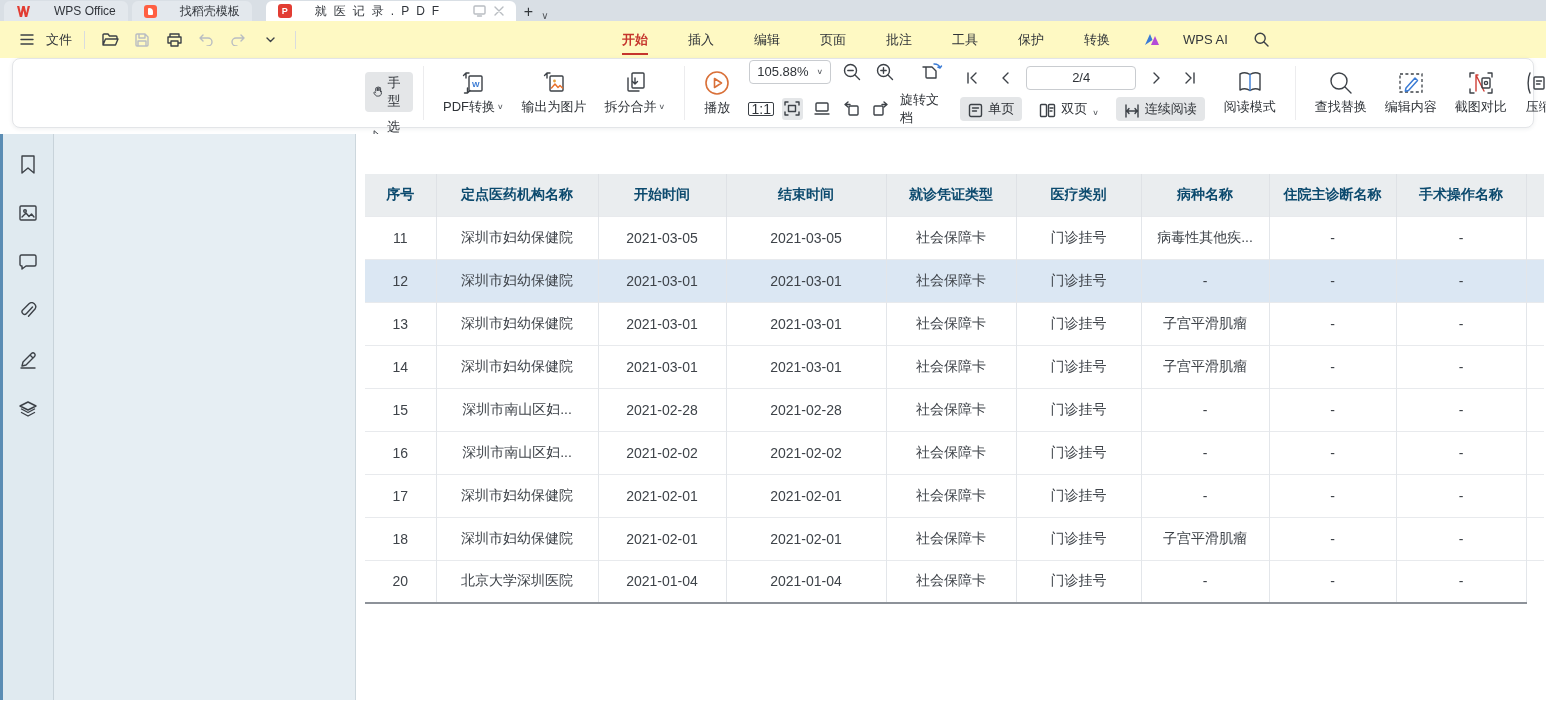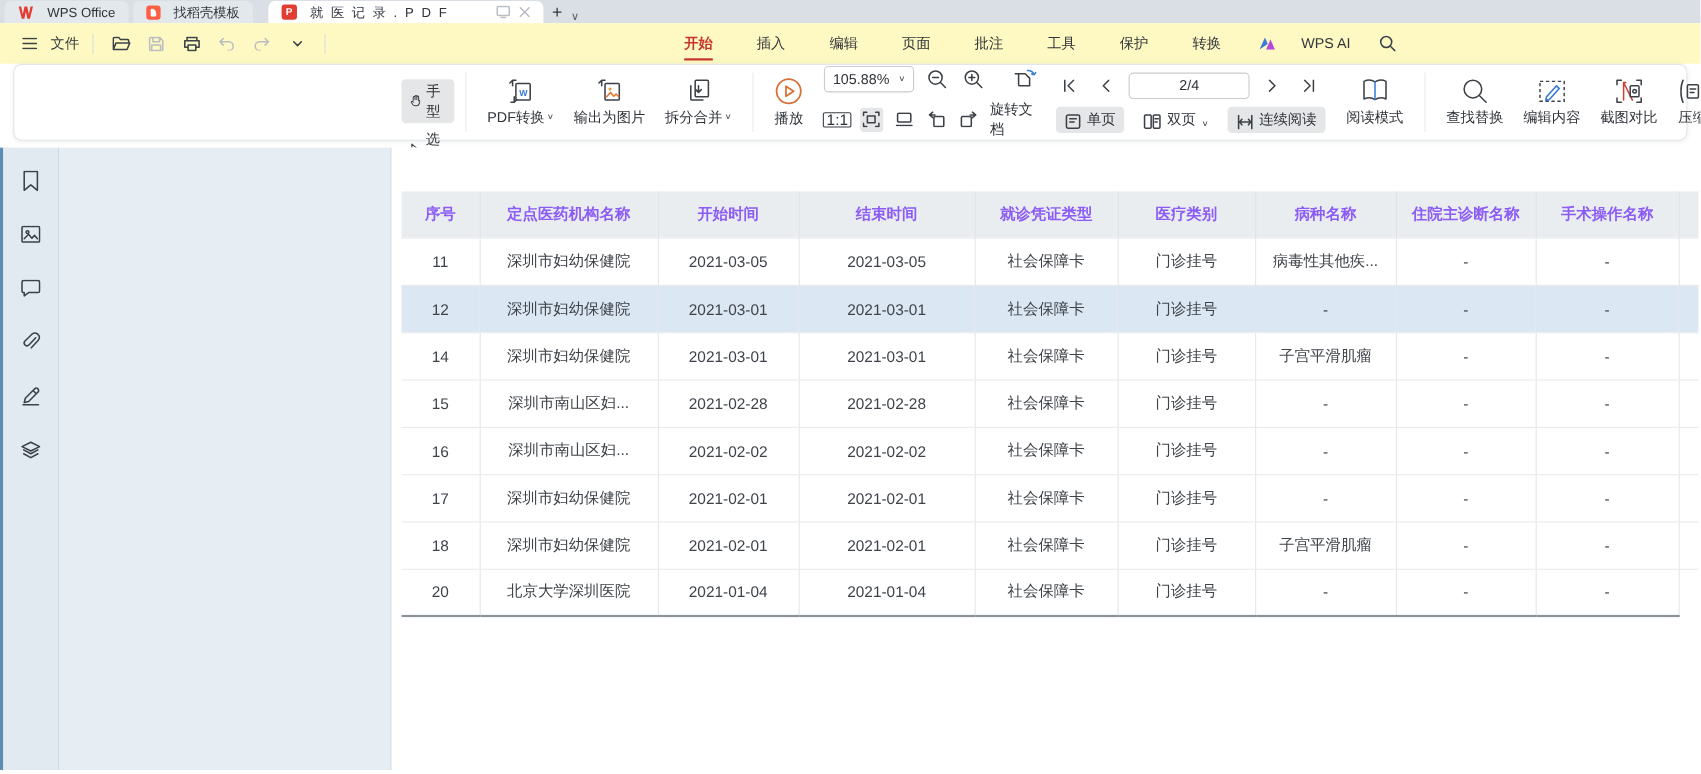--- a/index.html
+++ b/index.html
@@ -2,21 +2,21 @@
 <html><head>
 <meta charset="utf-8">
 <style>
   * { margin:0; padding:0; box-sizing:border-box; }
   html,body { width:1546px; height:704px; overflow:hidden;
     font-family:"Liberation Sans","DejaVu Sans",sans-serif; background:#fff; }
   svg { display:block; }
 
   
   .tabbar { height:21px; background:#d9dfe5; display:flex; align-items:flex-end; }
-  .tab { height:20px; display:flex; align-items:center; gap:12px; padding:0 12px;
+  .tab { height:20px; display:flex; align-items:center; gap:23px; padding:0 12px;
     font-size:12px; color:#30343a; border-radius:6px 6px 0 0; }
   .tab.inactive { background:#e3e8ed; margin-left:4px; }
   .tab.active { background:#ffffff; margin-left:14px; width:250px; }
   .tab.active .doclabel { letter-spacing:7px; }
   .wlogo { width:15px; height:13px; }
   .docer-ic { width:13px; height:13px; border-radius:3px; background:#ff5f42; position:relative; }
   .docer-ic::after { content:""; position:absolute; left:4px; top:3px; width:5px; height:7px;
     background:#fff; border-radius:1px 4px 1px 1px; }
   .pdf-ic { width:14px; height:14px; border-radius:3px; background:#e23d33; color:#fff;
     font-size:9px; font-weight:bold; display:flex; align-items:center; justify-content:center; }
@@ -67,21 +67,21 @@
   .bluestrip { width:3px; background:#5b8db4; flex:none; }
   .sidebar { width:51px; background:#e0eaf0; border-right:1px solid #c8d3da; flex:none;
     display:flex; flex-direction:column; align-items:center; padding-top:18px; gap:25px; }
   .sbico { width:24px; height:24px; display:flex; align-items:center; justify-content:center; }
   .navpanel { width:302px; background:#e6eef3; border-right:1px solid #cdd7dd; flex:none; }
   .docarea { flex:1; background:#fff; position:relative; overflow:hidden; }
 
   
   table.rec { border-collapse:collapse; table-layout:fixed; position:absolute; left:9px; top:40px;
     font-size:14px; color:#3e4349; }
-  table.rec th { background:#eaedef; font-weight:bold; color:#8b5cf6; height:42px;
+  table.rec th { background:#eaedef; font-weight:bold; color:#0c4a6e; height:42px;
     border-left:1px solid #dfe2e6; }
   table.rec th:first-child { border-left:none; }
   table.rec td { height:43px; text-align:center; border-left:1px solid #e3e6ea;
     border-top:1px solid #e8eaed; }
   table.rec td:first-child { border-left:none; }
   table.rec tr.hl td { background:#dbe7f3; }
   table.rec tr:last-child td { border-bottom:2px solid #8d9299; }
   table.rec td.sliver, table.rec th.sliver { border-bottom:none; }
   table.rec tr:last-child td.sliver { border-bottom:none; }
 
@@ -514,20 +514,32 @@
             <td>2021-03-01</td>
             <td>2021-03-01</td>
             <td>社会保障卡</td>
             <td>门诊挂号</td>
             <td>-</td>
             <td>-</td>
             <td>-</td>
             <td class="sliver"></td>
           </tr>
           <tr>
+            <td>13</td>
+            <td>深圳市妇幼保健院</td>
+            <td>2021-03-01</td>
+            <td>2021-03-01</td>
+            <td>社会保障卡</td>
+            <td>门诊挂号</td>
+            <td>子宫平滑肌瘤</td>
+            <td>-</td>
+            <td>-</td>
+            <td class="sliver"></td>
+          </tr>
+          <tr>
             <td>14</td>
             <td>深圳市妇幼保健院</td>
             <td>2021-03-01</td>
             <td>2021-03-01</td>
             <td>社会保障卡</td>
             <td>门诊挂号</td>
             <td>子宫平滑肌瘤</td>
             <td>-</td>
             <td>-</td>
             <td class="sliver"></td>

